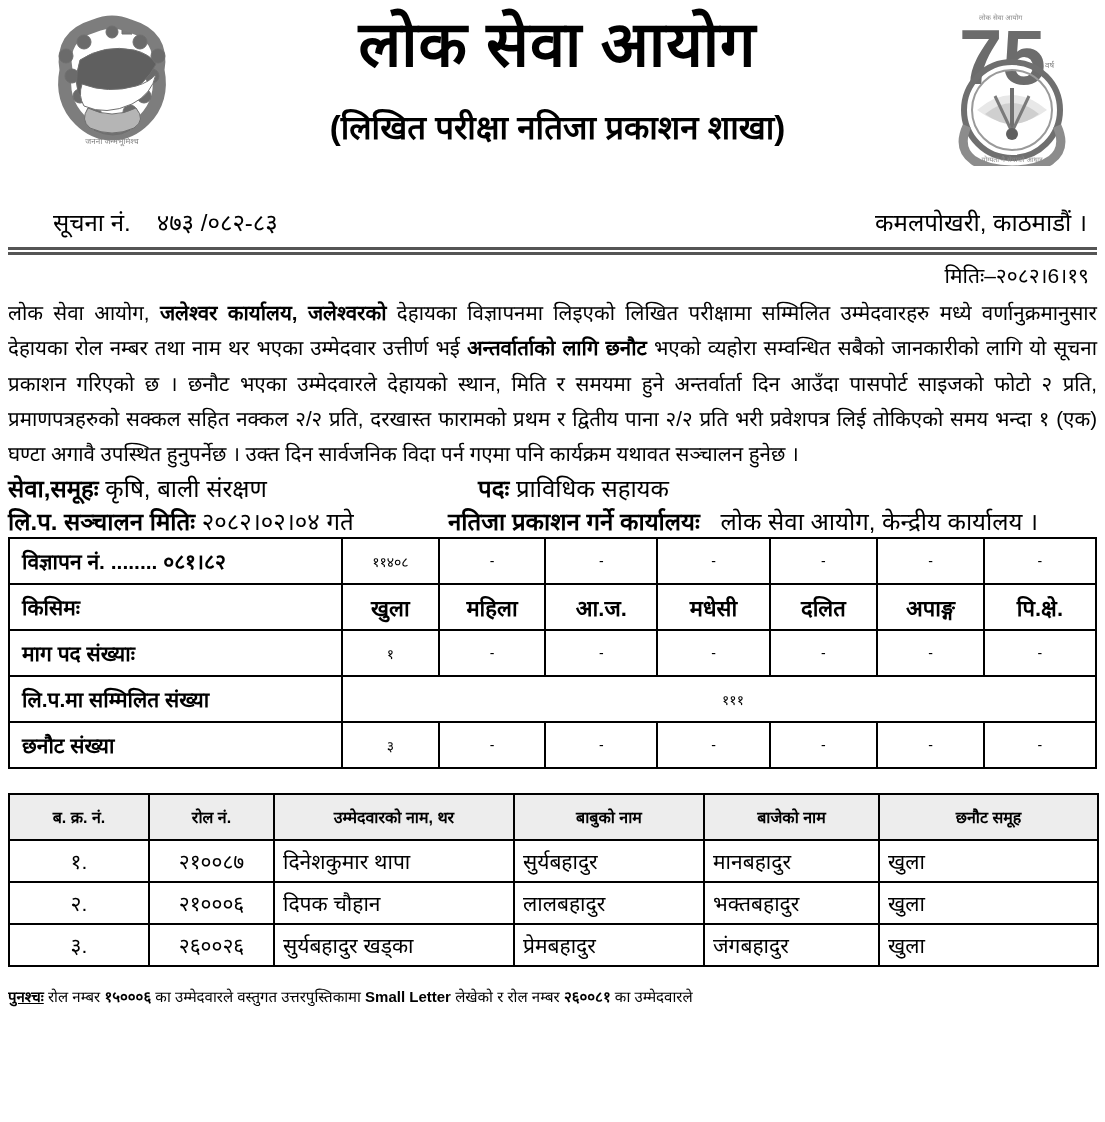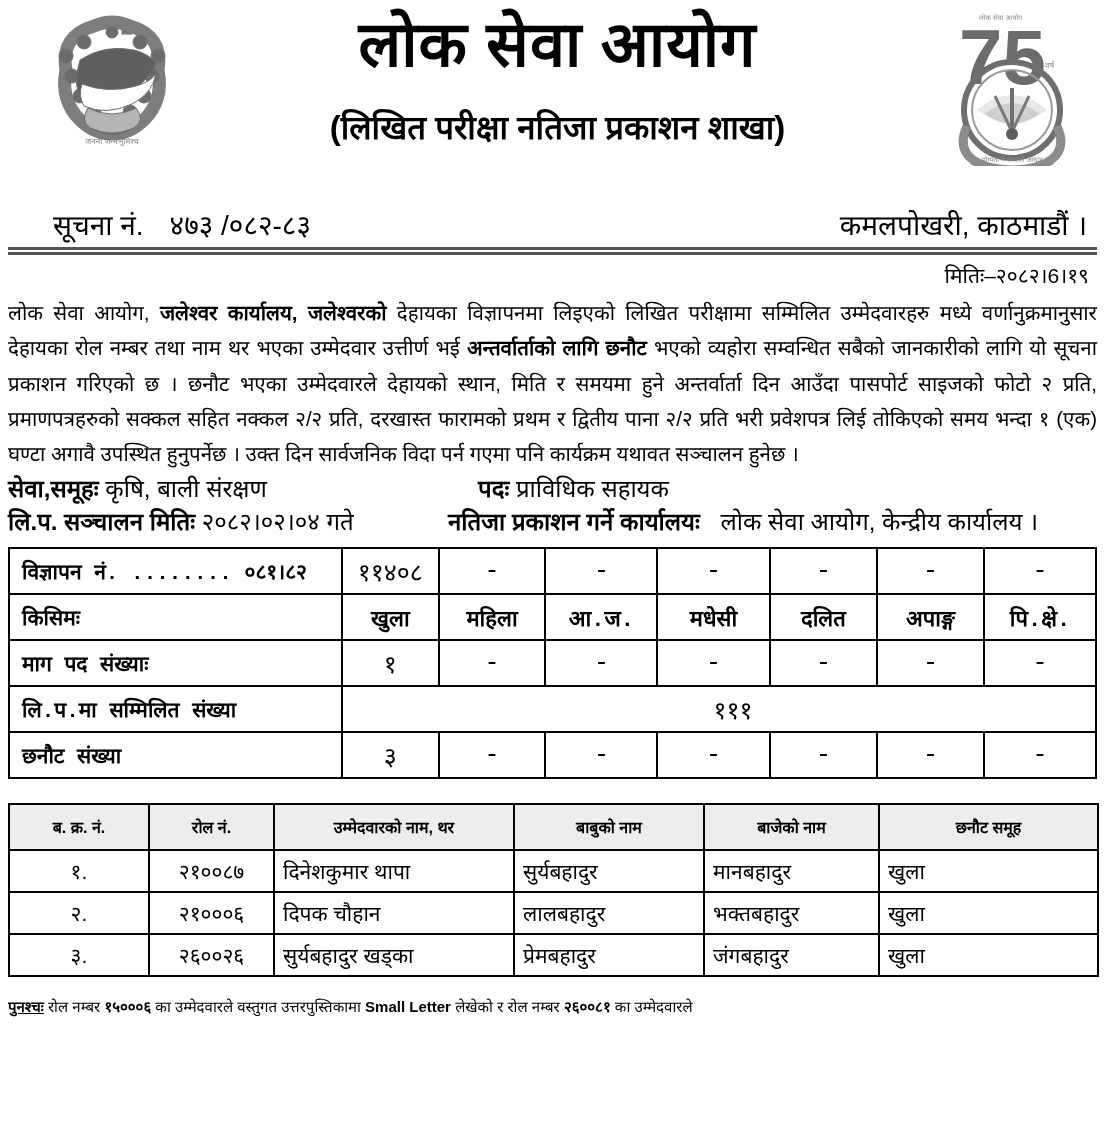--- a/index.html
+++ b/index.html
@@ -61,21 +61,21 @@
     font-size: 33px;
     font-weight: bold;
     margin-top: 26px;
     white-space: nowrap;
   }
 
   
   .notice-row {
     position: relative;
     height: 36px;
-    font-size: 28px;
+    font-size: 24px;
     font-family: "Liberation Sans", "DejaVu Sans", sans-serif;
   }
   .notice-no {
     position: absolute;
     left: 45px;
     top: 0;
     white-space: nowrap;
   }
   .notice-no .nn-label { margin-right: 26px; }
   .notice-place {
@@ -128,27 +128,26 @@
   .e-a { position: absolute; left: 0; }
   .e-b { position: absolute; left: 440px; }
 
   
   table {
     border-collapse: collapse;
     width: 100%;
     table-layout: fixed;
   }
   .quota-table {
-    margin-top: 10px;
-    font-family: Liberation Mono, monospace;
+    font-family: Liberation Sans, sans-serif;
   }
   .quota-table td {
     border: 2px solid #000;
     height: 44px;
-    font-size: 25px;
+    font-size: 14px;
     text-align: center;
     vertical-align: middle;
     padding: 0 2px;
   }
   .quota-table td.rowlabel {
     text-align: left;
     padding-left: 12px;
     font-weight: bold;
     font-size: 21px;
   }

